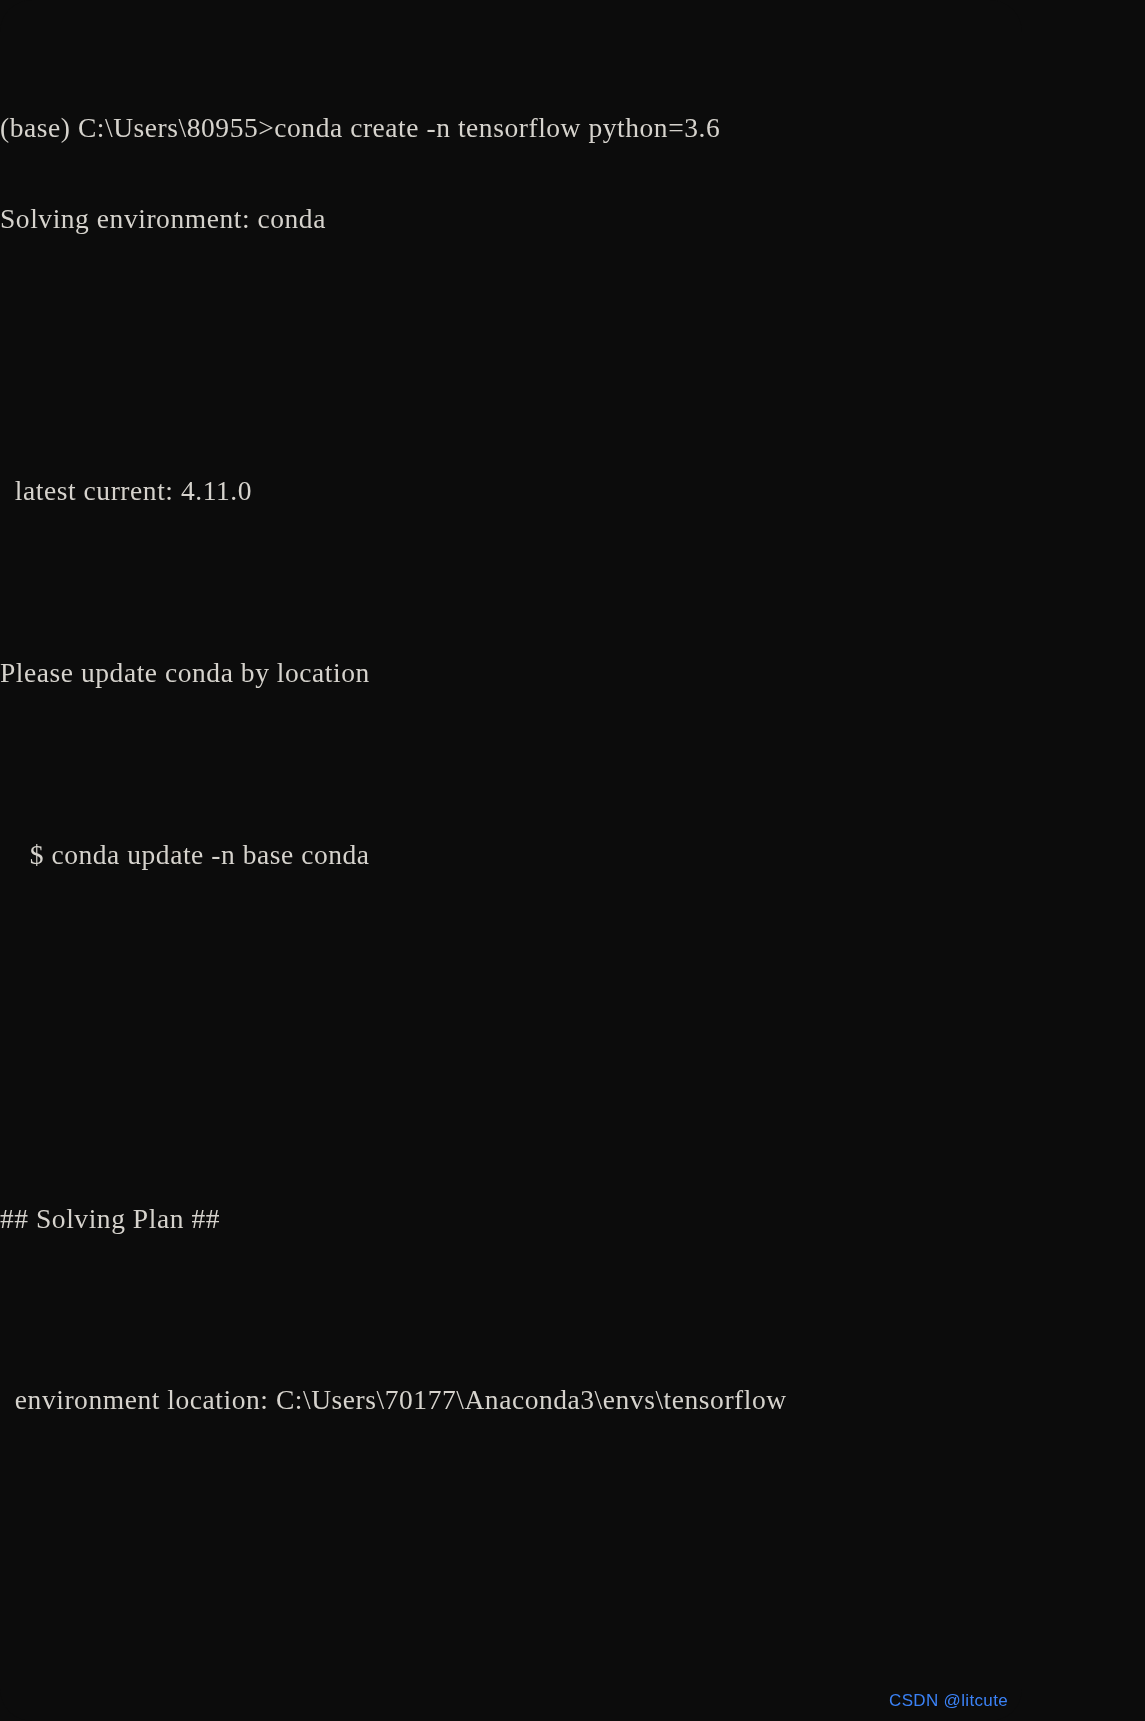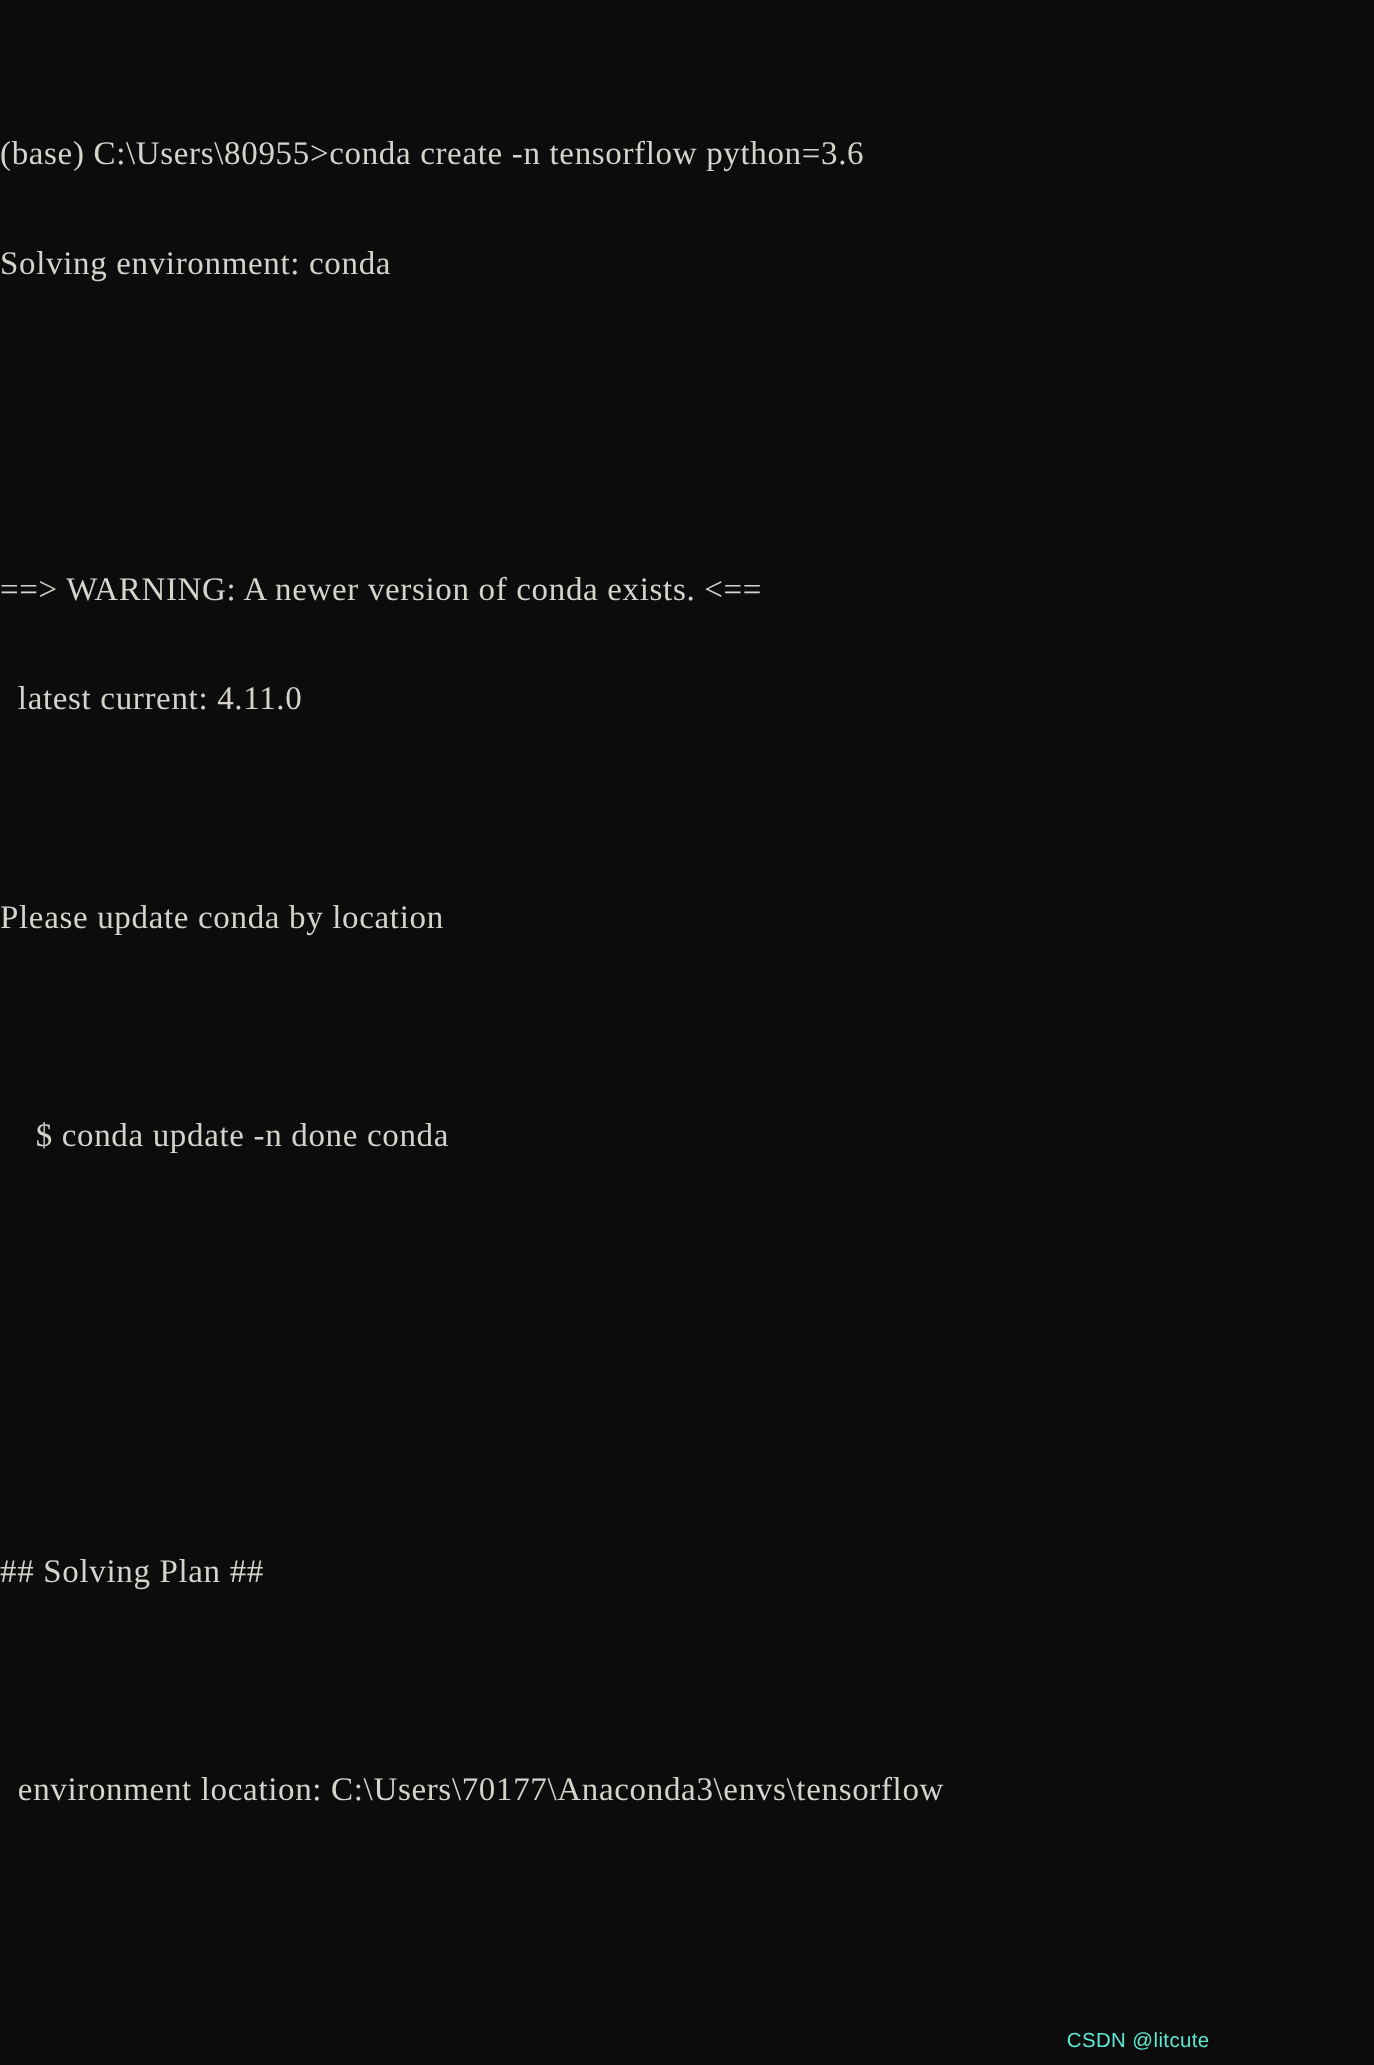--- a/index.html
+++ b/index.html
@@ -35,41 +35,40 @@
   }
   .line.blank {
     height: 30.3px;
   }
   #watermark {
     position: absolute;
     right: 14px;
     bottom: 10px;
     font-family: "Liberation Sans", sans-serif;
     font-size: 17px;
-    color: #5eead4;
+    color: #3b82f6;
     letter-spacing: 0.02em;
   }
 </style>
 </head>
 <body>
 
 <div id="terminal">
 
   <div class="console">
 
     <div class="line">(base) C:\Users\80955&gt;conda create -n tensorflow python=3.6</div>
     <div class="line">Solving environment: conda</div>
     <div class="line blank"> </div>
     <div class="line blank"> </div>
-    <div class="line">==&gt; WARNING: A newer version of conda exists. &lt;==</div>
     <div class="line">  latest current: 4.11.0</div>
     <div class="line blank"> </div>
     <div class="line">Please update conda by location</div>
     <div class="line blank"> </div>
-    <div class="line">    $ conda update -n done conda</div>
+    <div class="line">    $ conda update -n base conda</div>
     <div class="line blank"> </div>
     <div class="line blank"> </div>
     <div class="line blank"> </div>
     <div class="line">## Solving Plan ##</div>
     <div class="line blank"> </div>
     <div class="line">  environment location: C:\Users\70177\Anaconda3\envs\tensorflow</div>
     <div class="line blank"> </div>
     
     
     

